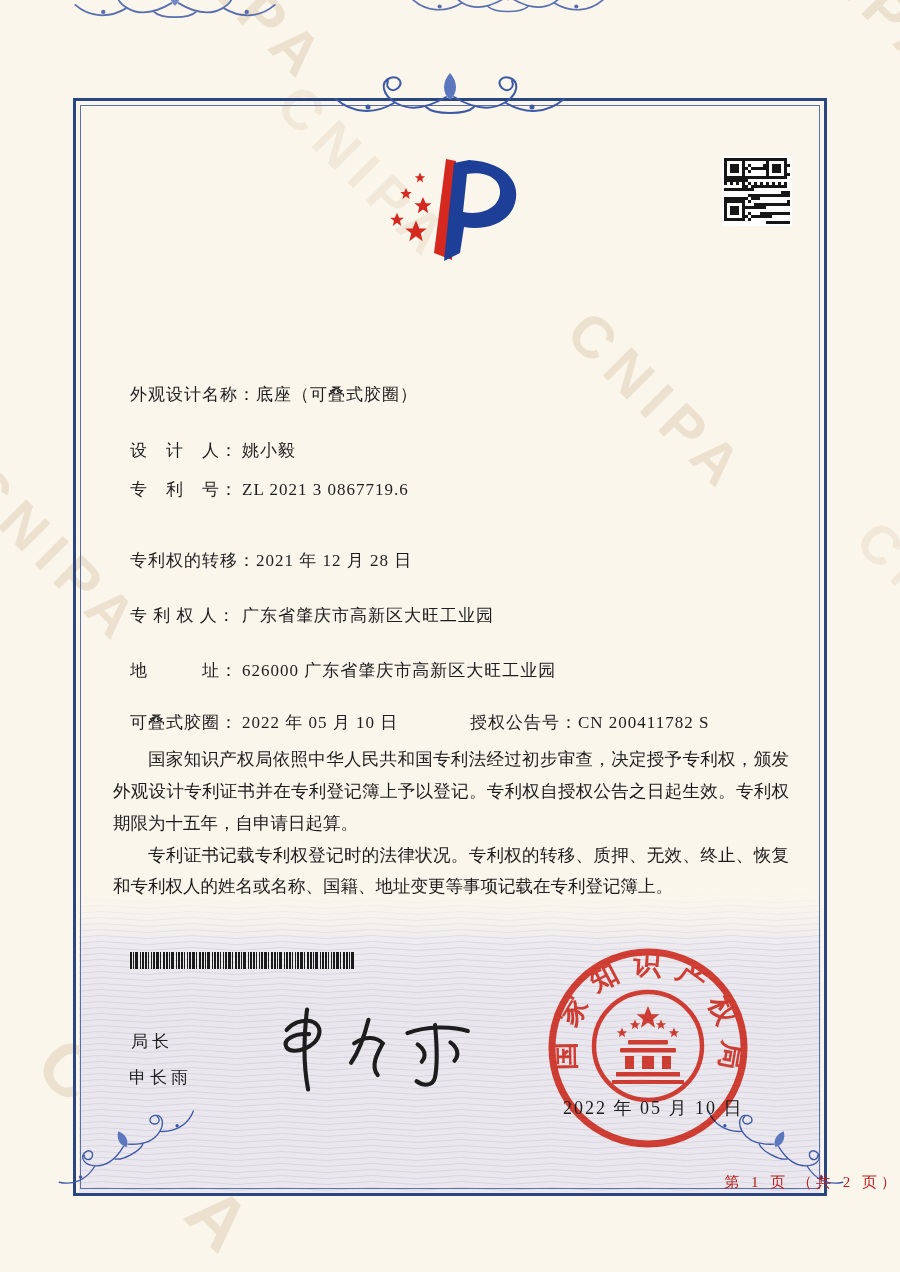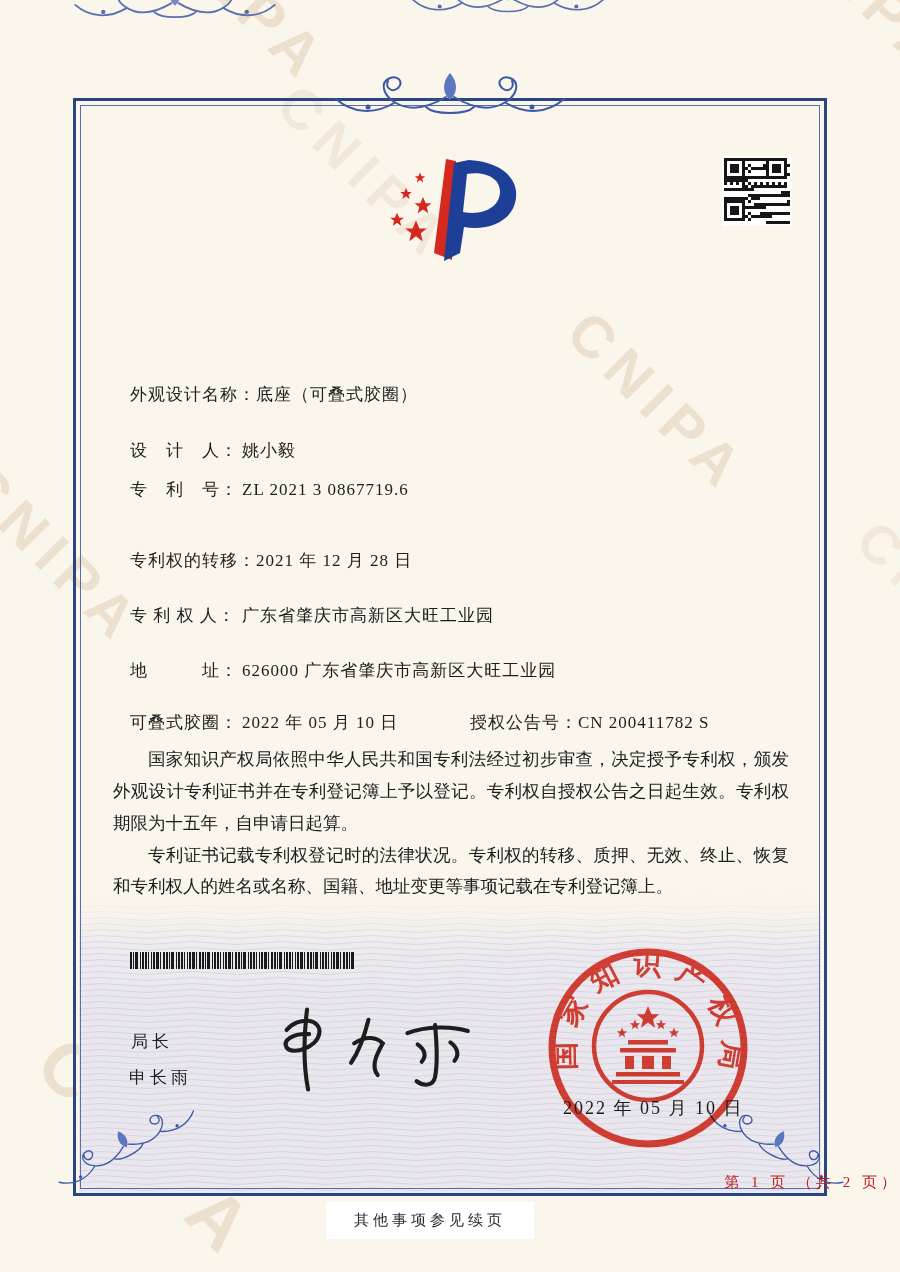--- a/index.html
+++ b/index.html
@@ -759,15 +759,14 @@
         <rect x="-6" y="10" width="12" height="13"></rect>
         <rect x="14" y="10" width="9" height="13"></rect>
         <rect x="-32" y="26" width="64" height="4.5"></rect>
         <rect x="-36" y="34" width="72" height="4"></rect>
       </g>
     </g>
   </svg>
   <div class="seal-date">2022 年 05 月 10 日</div>
 
   <div class="page-info">第 1 页 （共 2 页）</div>
-  <div class="cont-note">其他事项参见续页</div>
 
 </div>
 
 </body></html>

